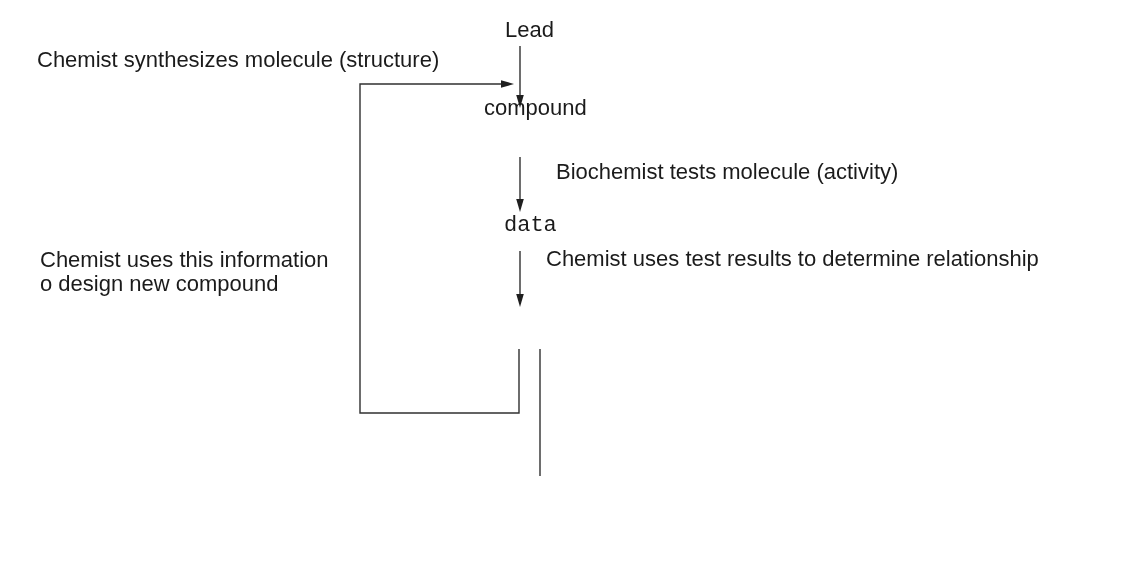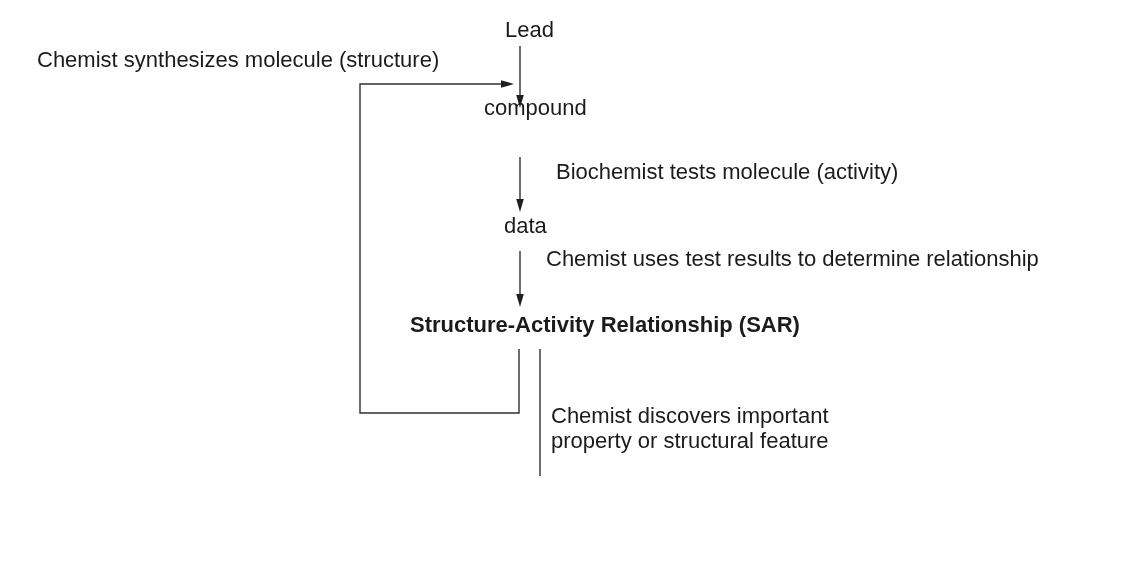--- a/index.html
+++ b/index.html
@@ -74,33 +74,32 @@
     <g>
       <path class="stroke" d="M519,349 L519,413 L360,413 L360,84 L501,84"></path>
       <polygon class="head" points="514,84 501,80.2 501,87.8"></polygon>
     </g>
   </svg>
 
   <div class="lbl" style="left:505px; top:18px;">Lead</div>
 
   <div class="lbl" style="left:484px; top:96px;">compound</div>
 
-  <div class="lbl" style="left:504px; top:214px;">data</div>
+  <div class="lbl" style="left:504px; top:214px;font-family:Liberation Mono, monospace;">data</div>
 
-  <div class="lbl bold" style="left:410px; top:313px;">Structure-Activity Relationship (SAR)</div>
 
   <div class="lbl" style="left:500px; top:508px;text-align:right;">New Lead</div>
 
   <div class="lbl" style="left:37px; top:48px;">Chemist synthesizes molecule (structure)</div>
 
   <div class="lbl" style="left:556px; top:160px;">Biochemist tests molecule (activity)</div>
 
   <div class="lbl lh23" style="left:546px; top:247px;">
     <span class="line">Chemist uses test results to determine relationship</span>
   </div>
 
+  <div class="lbl lh24" style="left:40px; top:248px;">
+    <span class="line">Chemist uses this information</span>
+    <span class="line">o design new compound</span>
+  </div>
 
-  <div class="lbl lh25" style="left:551px; top:403px;">
-    <span class="line">Chemist discovers important</span>
-    <span class="line">property or structural feature</span>
-  </div>
 
 </div>
 
 </body></html>

